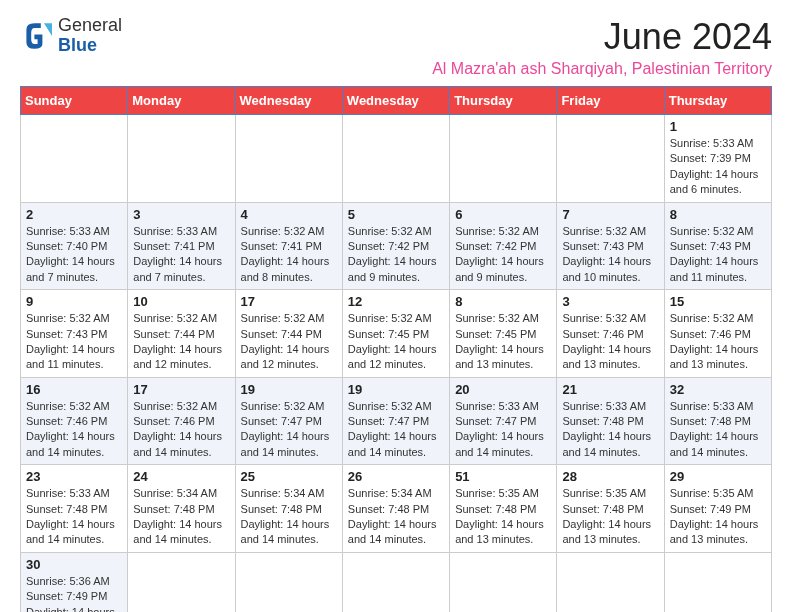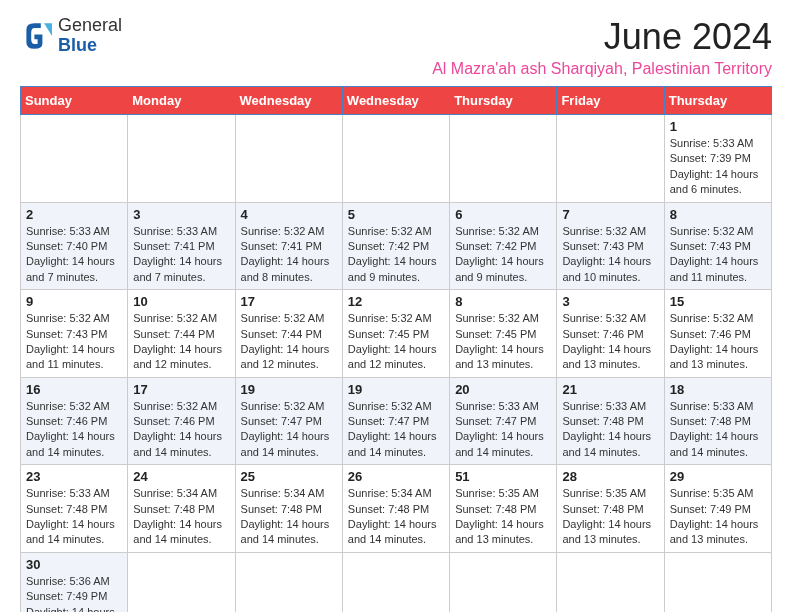--- a/index.html
+++ b/index.html
@@ -218,21 +218,21 @@
         </td>
         <td>
           <span class="day-number">20</span>
           <div class="day-info">Sunrise: 5:33 AM<br>Sunset: 7:47 PM<br>Daylight: 14 hours<br>and 14 minutes.</div>
         </td>
         <td>
           <span class="day-number">21</span>
           <div class="day-info">Sunrise: 5:33 AM<br>Sunset: 7:48 PM<br>Daylight: 14 hours<br>and 14 minutes.</div>
         </td>
         <td>
-          <span class="day-number">18</span>
+          <span class="day-number">32</span>
           <div class="day-info">Sunrise: 5:33 AM<br>Sunset: 7:48 PM<br>Daylight: 14 hours<br>and 14 minutes.</div>
         </td>
       </tr>
       <tr>
         <td>
           <span class="day-number">23</span>
           <div class="day-info">Sunrise: 5:33 AM<br>Sunset: 7:48 PM<br>Daylight: 14 hours<br>and 14 minutes.</div>
         </td>
         <td>
           <span class="day-number">24</span>

